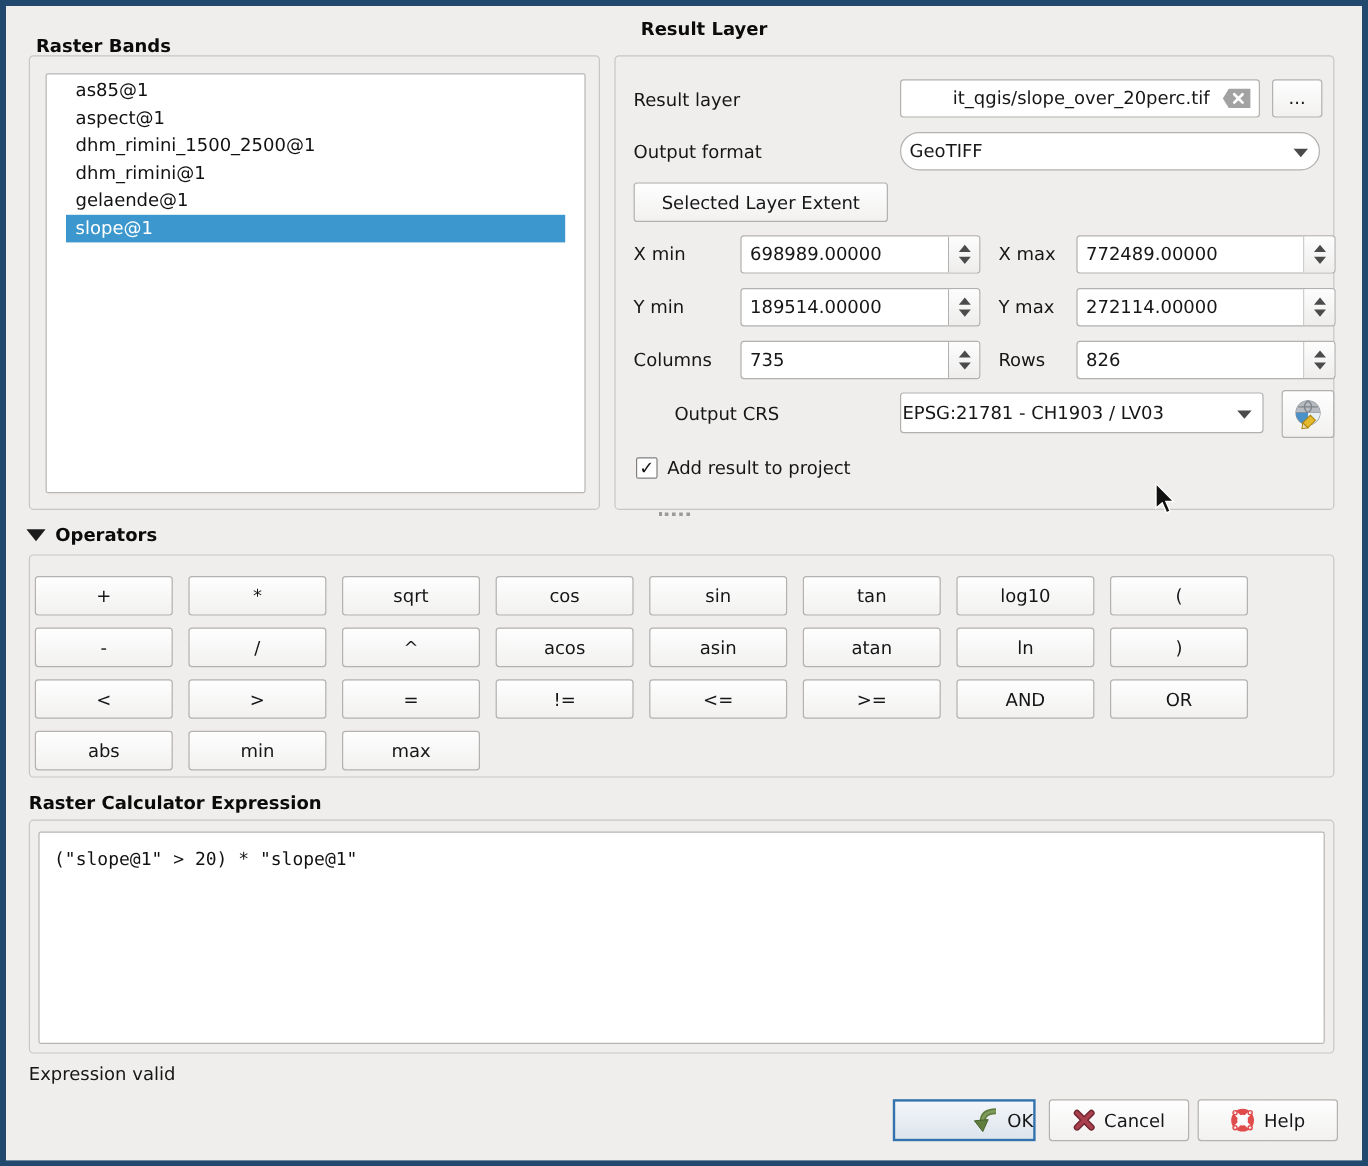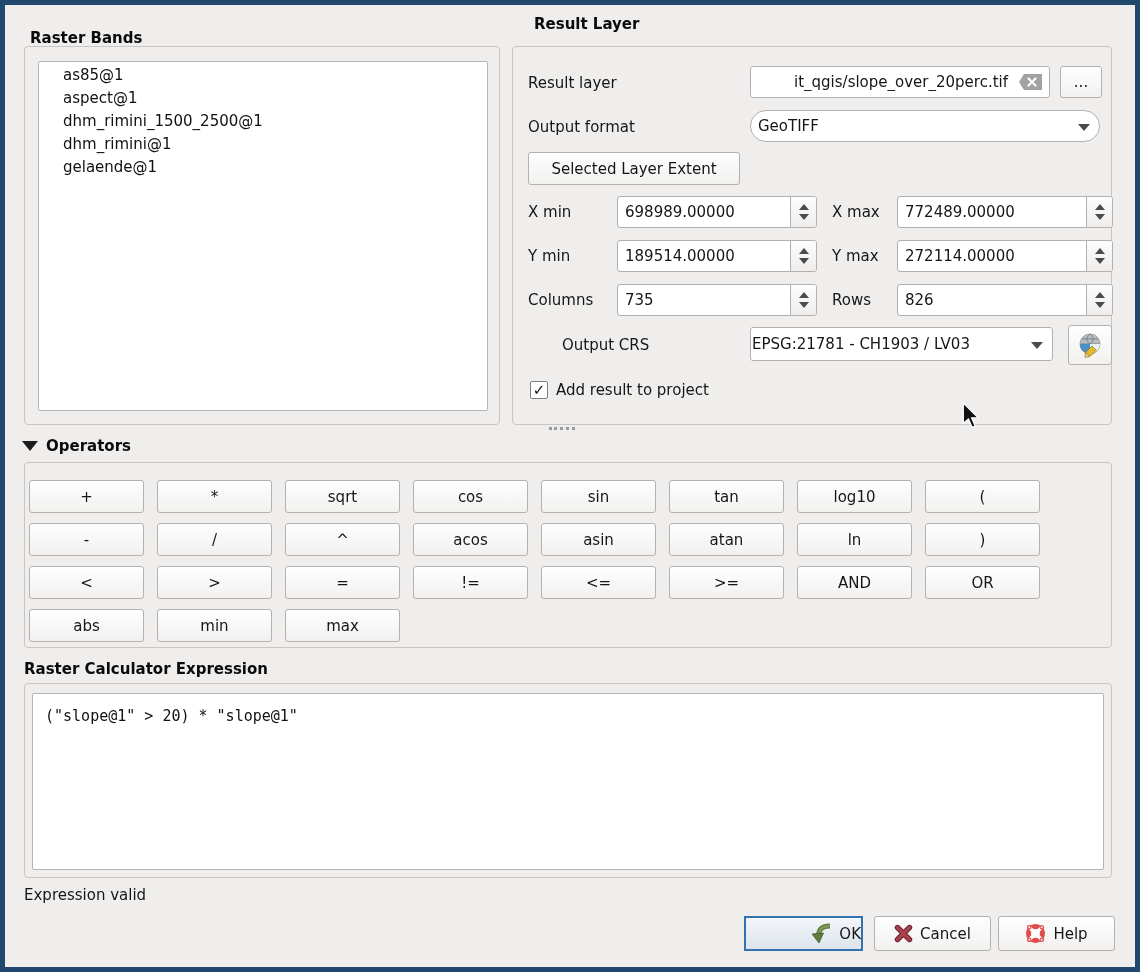--- a/index.html
+++ b/index.html
@@ -44,20 +44,21 @@
   <div class="frame"></div>
 
   <div class="h" style="left:30px;top:29px;">Raster Bands</div>
   <div class="gb" style="left:24px;top:46px;width:476px;height:379px;"></div>
   <div class="list" style="left:38px;top:61px;width:450px;height:350px;" id="band-list">
       <div class="item">as85@1</div>
       <div class="item">aspect@1</div>
       <div class="item">dhm_rimini_1500_2500@1</div>
       <div class="item">dhm_rimini@1</div>
       <div class="item">gelaende@1</div>
+      <div class="item selected">slope@1</div>
     </div>
 
   <div class="h" style="left:494px;top:15px;margin-left:40px;">Result Layer</div>
   <div class="gb" style="left:512px;top:46px;width:600px;height:379px;"></div>
 
   <div class="lbl" style="left:528px;top:74px;">Result layer</div>
   <div class="field" style="left:750px;top:66px;width:300px;height:32px;padding-left:36px;">
     <span class="txt">it_qgis/slope_over_20perc.tif</span>
     <span style="margin:0 6px 0 2px;display:flex;">
       <svg width="24" height="18" viewBox="0 0 24 18">

